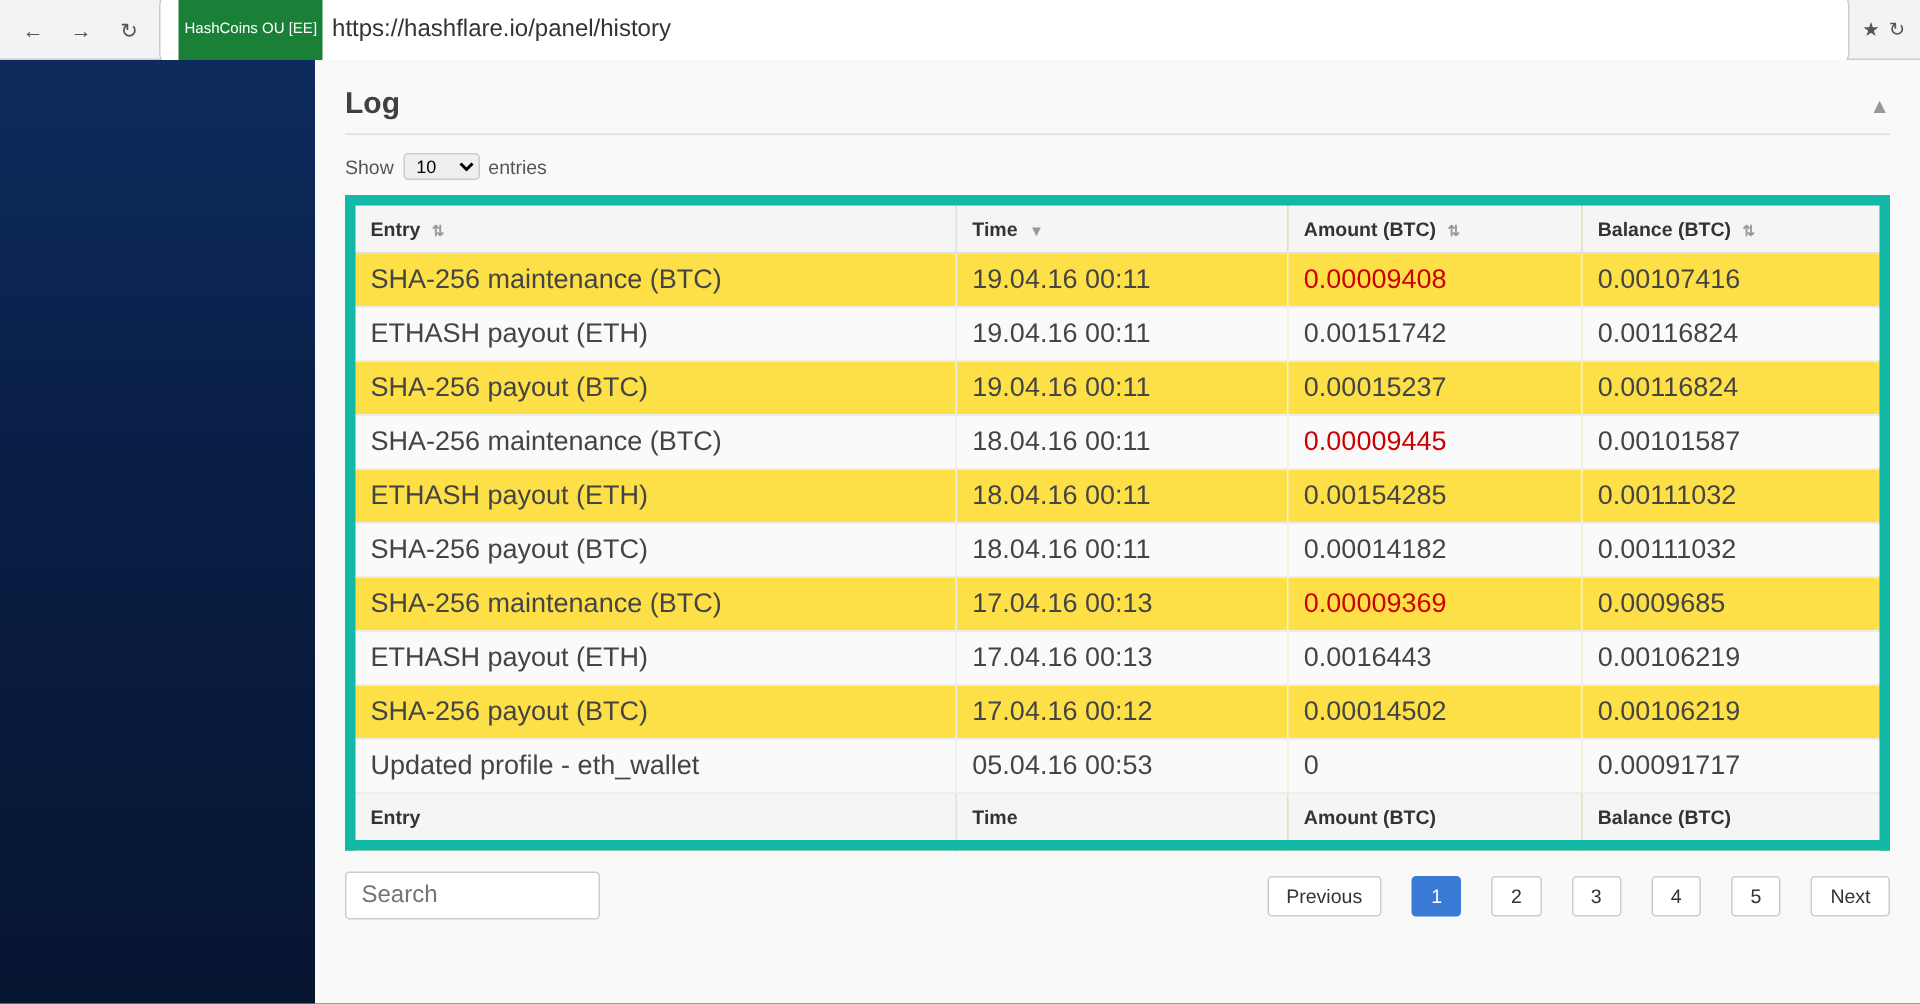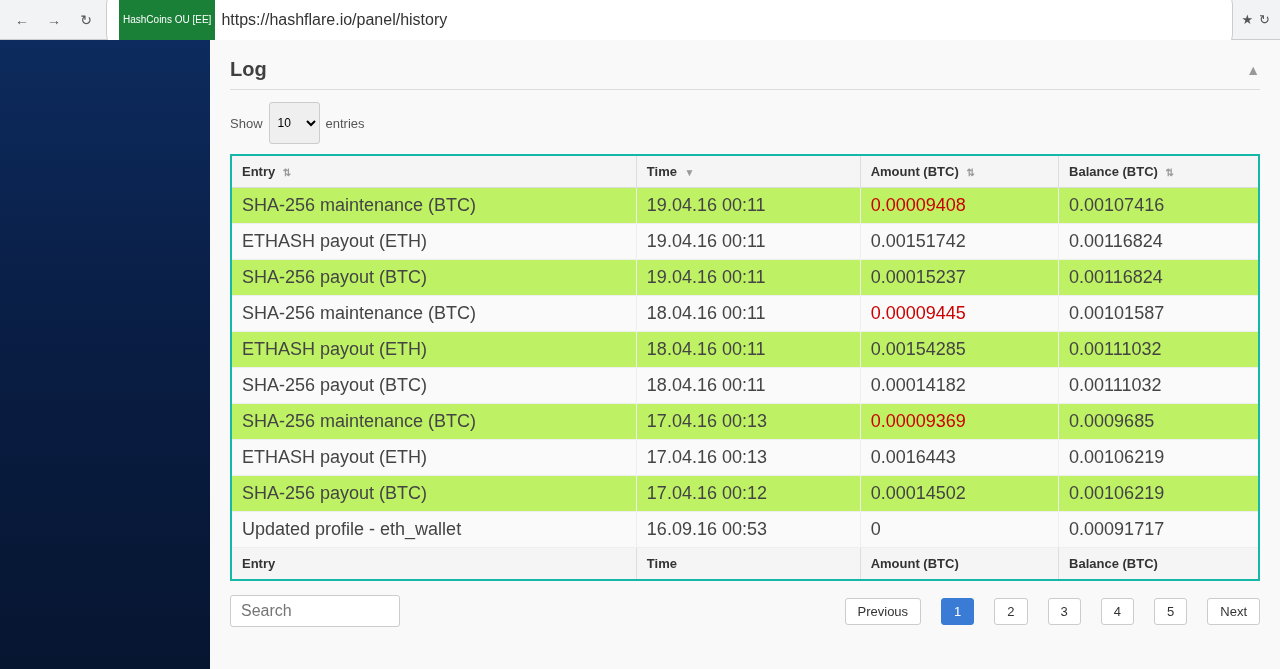--- a/index.html
+++ b/index.html
@@ -86,28 +86,28 @@
       display: flex;
       align-items: center;
       gap: 6px;
       margin-bottom: 10px;
       font-size: 13px;
       color: #555;
     }
     .show-entries select {
       border: 1px solid #ccc;
       border-radius: 3px;
-      padding: 12px 4px;
+      padding: 0 4px;
       font-size: 12px;
     }
     table {
       width: 100%;
       border-collapse: collapse;
-      background: #bef264;
-      border: 2px solid #14b8a6;
+      background: #fde047;
+      border: 7px solid #14b8a6;
     }
     thead th {
       background: #f5f5f5;
       border: 1px solid #ddd;
       padding: 8px 10px;
       text-align: left;
       font-size: 13px;
       font-weight: bold;
       color: #333;
       cursor: pointer;
@@ -284,21 +284,21 @@
             <td>0.00106219</td>
           </tr>
           <tr>
             <td>SHA-256 payout (BTC)</td>
             <td>17.04.16 00:12</td>
             <td class="amount-positive">0.00014502</td>
             <td>0.00106219</td>
           </tr>
           <tr>
             <td>Updated profile - eth_wallet</td>
-            <td>16.09.16 00:53</td>
+            <td>05.04.16 00:53</td>
             <td class="amount-positive">0</td>
             <td>0.00091717</td>
           </tr>
         </tbody>
       <tfoot>
         <tr>
           <th>Entry</th>
           <th>Time</th>
           <th>Amount (BTC)</th>
           <th>Balance (BTC)</th>

